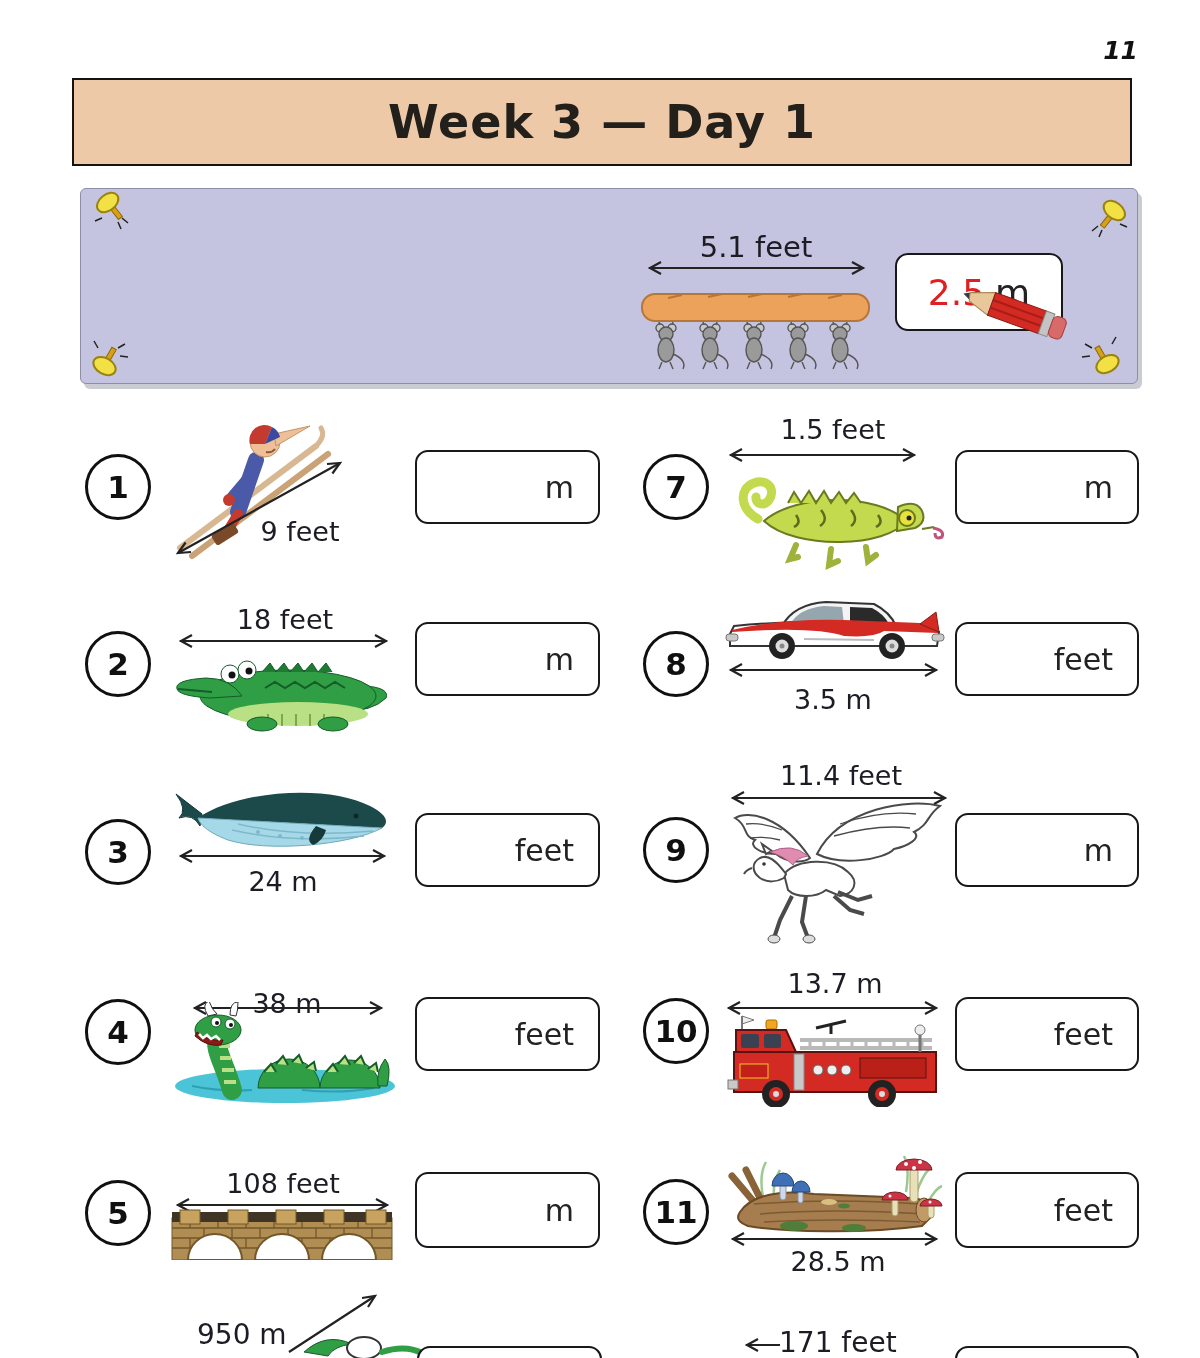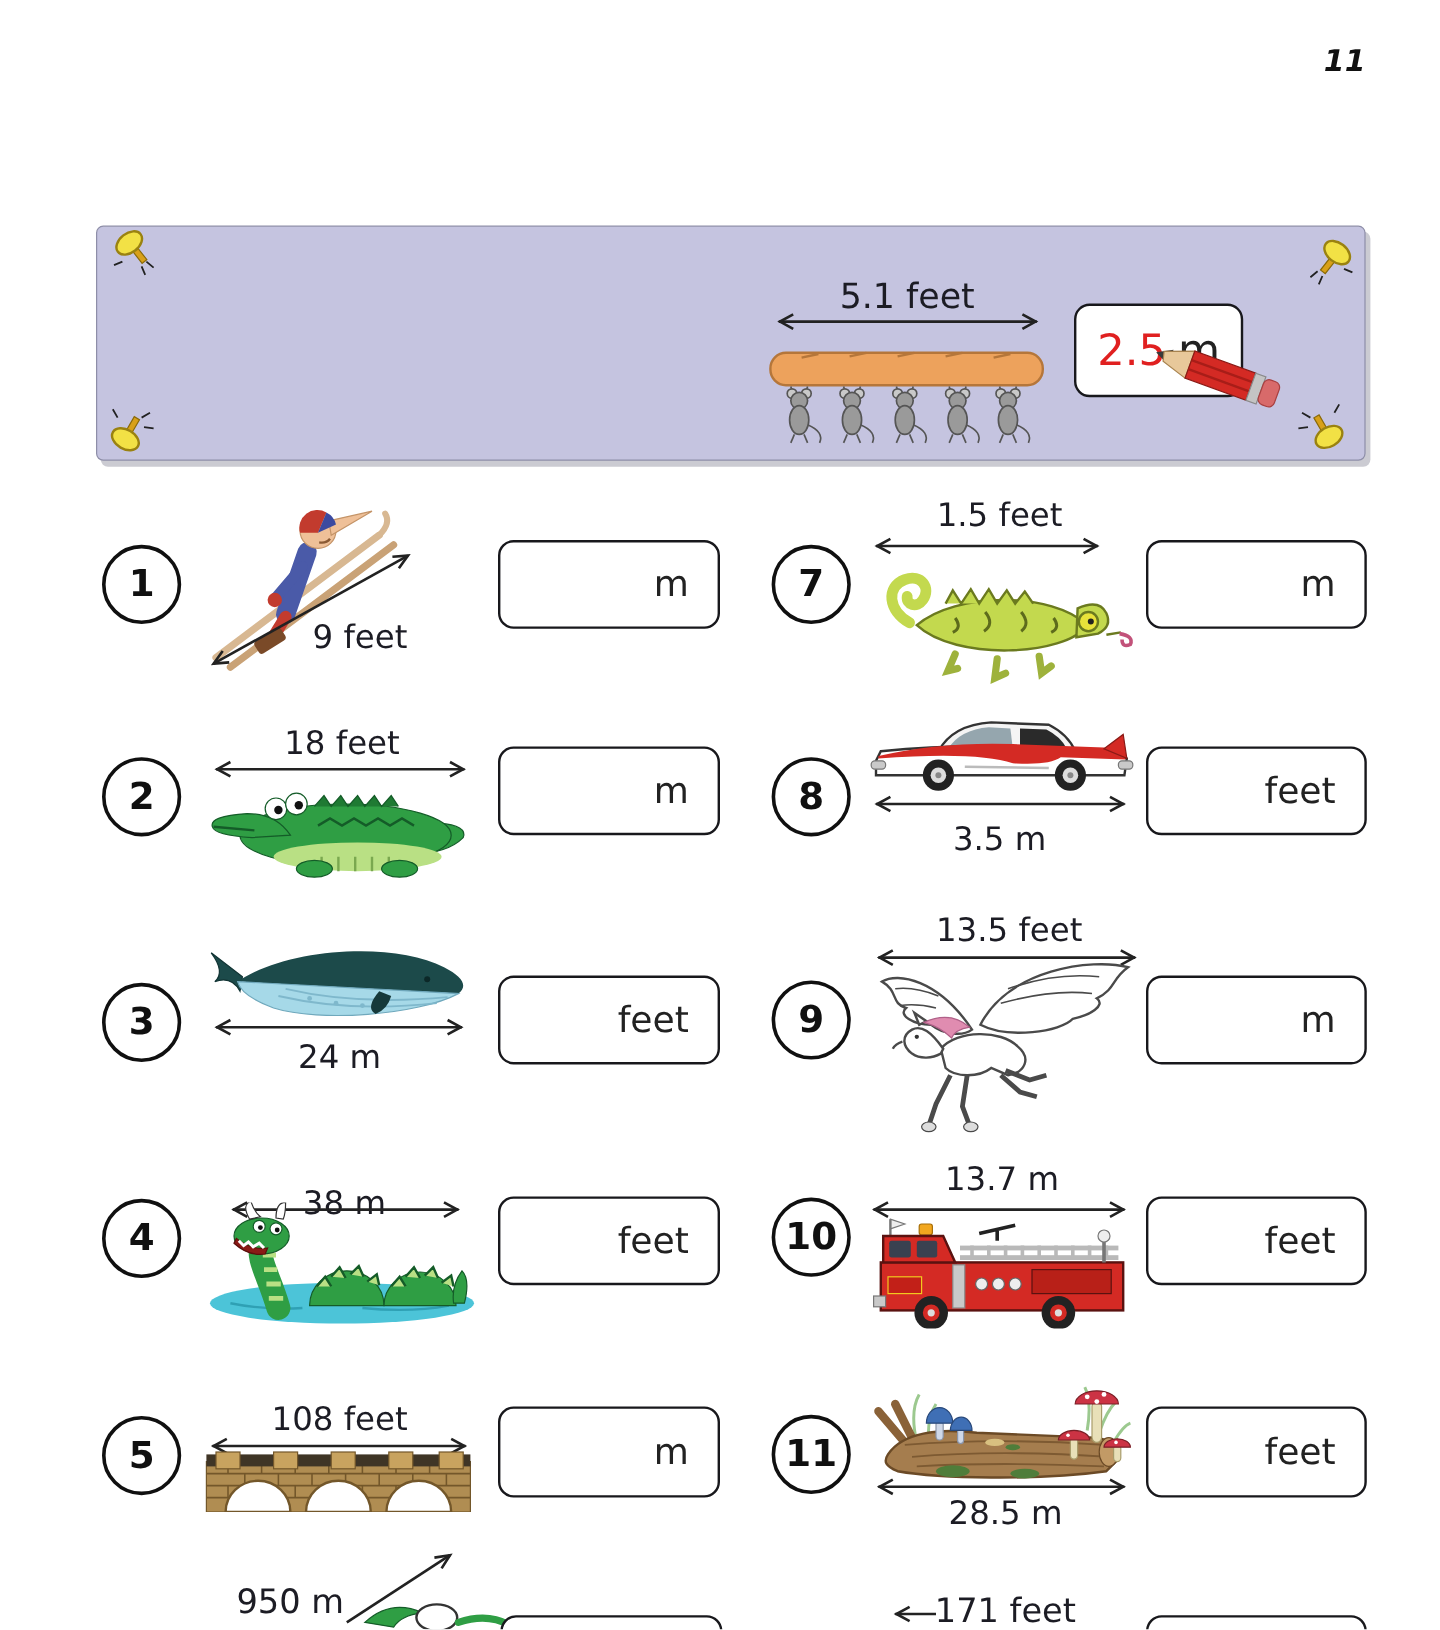--- a/index.html
+++ b/index.html
@@ -45,20 +45,23 @@
   .red-val { color:#e02020; margin-right:10px; }
   .arrow, .illus { position:absolute; }
 </style>
 </head>
 <body>
 
 <div class="page">
 
   <div class="page-number">11</div>
 
+  <div class="title-banner">
+    <span class="title">Week 3 — Day 1</span>
+  </div>
 
   <div class="instruction-banner"></div>
 
   <svg class="illus" style="left:88px;top:184px" width="48" height="48" viewBox="0 0 48 48">
     <path d="M34,34 l6,5 M30,38 l3,7 M14,34 l-7,3" stroke="#222" stroke-width="1.5"></path>
     <g transform="rotate(-38 24 24)">
         <rect x="22" y="22" width="5" height="15" fill="#d8a018" stroke="#8a6a08"></rect>
         <ellipse cx="24" cy="17" rx="12" ry="8" fill="#f2e145" stroke="#9a8210" stroke-width="2"></ellipse>
       </g>
   </svg>
@@ -145,21 +148,21 @@
           <circle cx="-6" cy="48" r="4" fill="#c9c9c9"></circle>
           <circle cx="6" cy="48" r="4" fill="#c9c9c9"></circle>
           <circle cx="0" cy="54" r="7"></circle>
           <ellipse cx="0" cy="70" rx="8" ry="12"></ellipse>
           <path d="M7,74 q14,6 10,15" fill="none"></path>
           <line x1="-4" y1="82" x2="-7" y2="89"></line>
           <line x1="4" y1="82" x2="7" y2="89"></line>
         </g>
     </g>
   </svg>
-  <div class="ansbox example-box" style="left:895px;top:253px;width:141px;height:78px">
+  <div class="ansbox example-box" style="left:895px;top:253px;width:168px;height:78px">
     <span class="red-val">2.5</span>
     <span>m</span>
   </div>
   <svg class="illus" style="left:955px;top:296px;transform:rotate(20deg)" width="115" height="50" viewBox="0 0 115 50">
     <polygon points="2,16 15,9 14,22" fill="#3a3a3a"></polygon>
     <polygon points="8,13 32,4 32,28 10,21" fill="#e8c89a" stroke="#a8834f"></polygon>
     <rect x="32" y="4" width="54" height="24" fill="#d42a24" stroke="#8a1a16"></rect>
     <line x1="32" y1="12" x2="86" y2="12" stroke="#a81d18" stroke-width="2"></line>
     <line x1="32" y1="20" x2="86" y2="20" stroke="#a81d18" stroke-width="2"></line>
     <rect x="86" y="4" width="9" height="24" fill="#c4c4c4" stroke="#8a8a8a"></rect>
@@ -298,21 +301,21 @@
     <polyline points="197,3 208,9 197,15" fill="none" stroke="#222" stroke-width="2.2"></polyline>
   </svg>
   <div class="lbl" style="left:283px;top:866px">24 m</div>
   <div class="ansbox" style="left:415px;top:813px;width:185px;height:74px">
       <span>feet</span>
     </div>
 
   <div class="qcircle" style="left:643px;top:817px">
       <span>9</span>
     </div>
-  <div class="lbl" style="left:841px;top:760px">13.5 feet</div>
+  <div class="lbl" style="left:841px;top:760px">11.4 feet</div>
   <svg class="arrow" style="left:728px;top:789px" width="222" height="18" viewBox="0 0 222 18">
     <line x1="4" y1="9" x2="218" y2="9" stroke="#222" stroke-width="2.2"></line>
     <polyline points="16,3 5,9 16,15" fill="none" stroke="#222" stroke-width="2.2"></polyline>
     <polyline points="206,3 217,9 206,15" fill="none" stroke="#222" stroke-width="2.2"></polyline>
   </svg>
   <svg class="illus" style="left:722px;top:796px" width="233" height="150" viewBox="0 0 233 150">
     <g fill="#ffffff" stroke="#4a4a4a" stroke-width="2">
       <path d="M95,58 C118,12 188,2 218,10 C204,20 208,28 192,36 C200,42 186,50 172,53 C162,64 118,70 95,58 Z"></path>
       <path d="M88,62 C60,20 26,14 13,22 C27,30 20,40 33,44 C26,50 39,58 54,58 C64,66 80,68 88,62 Z"></path>
       <path d="M118,28 q40,-14 76,-10 M112,40 q44,-12 76,-8 M60,34 q-20,-8 -36,-6 M58,44 q-16,-4 -30,-2" fill="none" stroke-width="1.3"></path>

